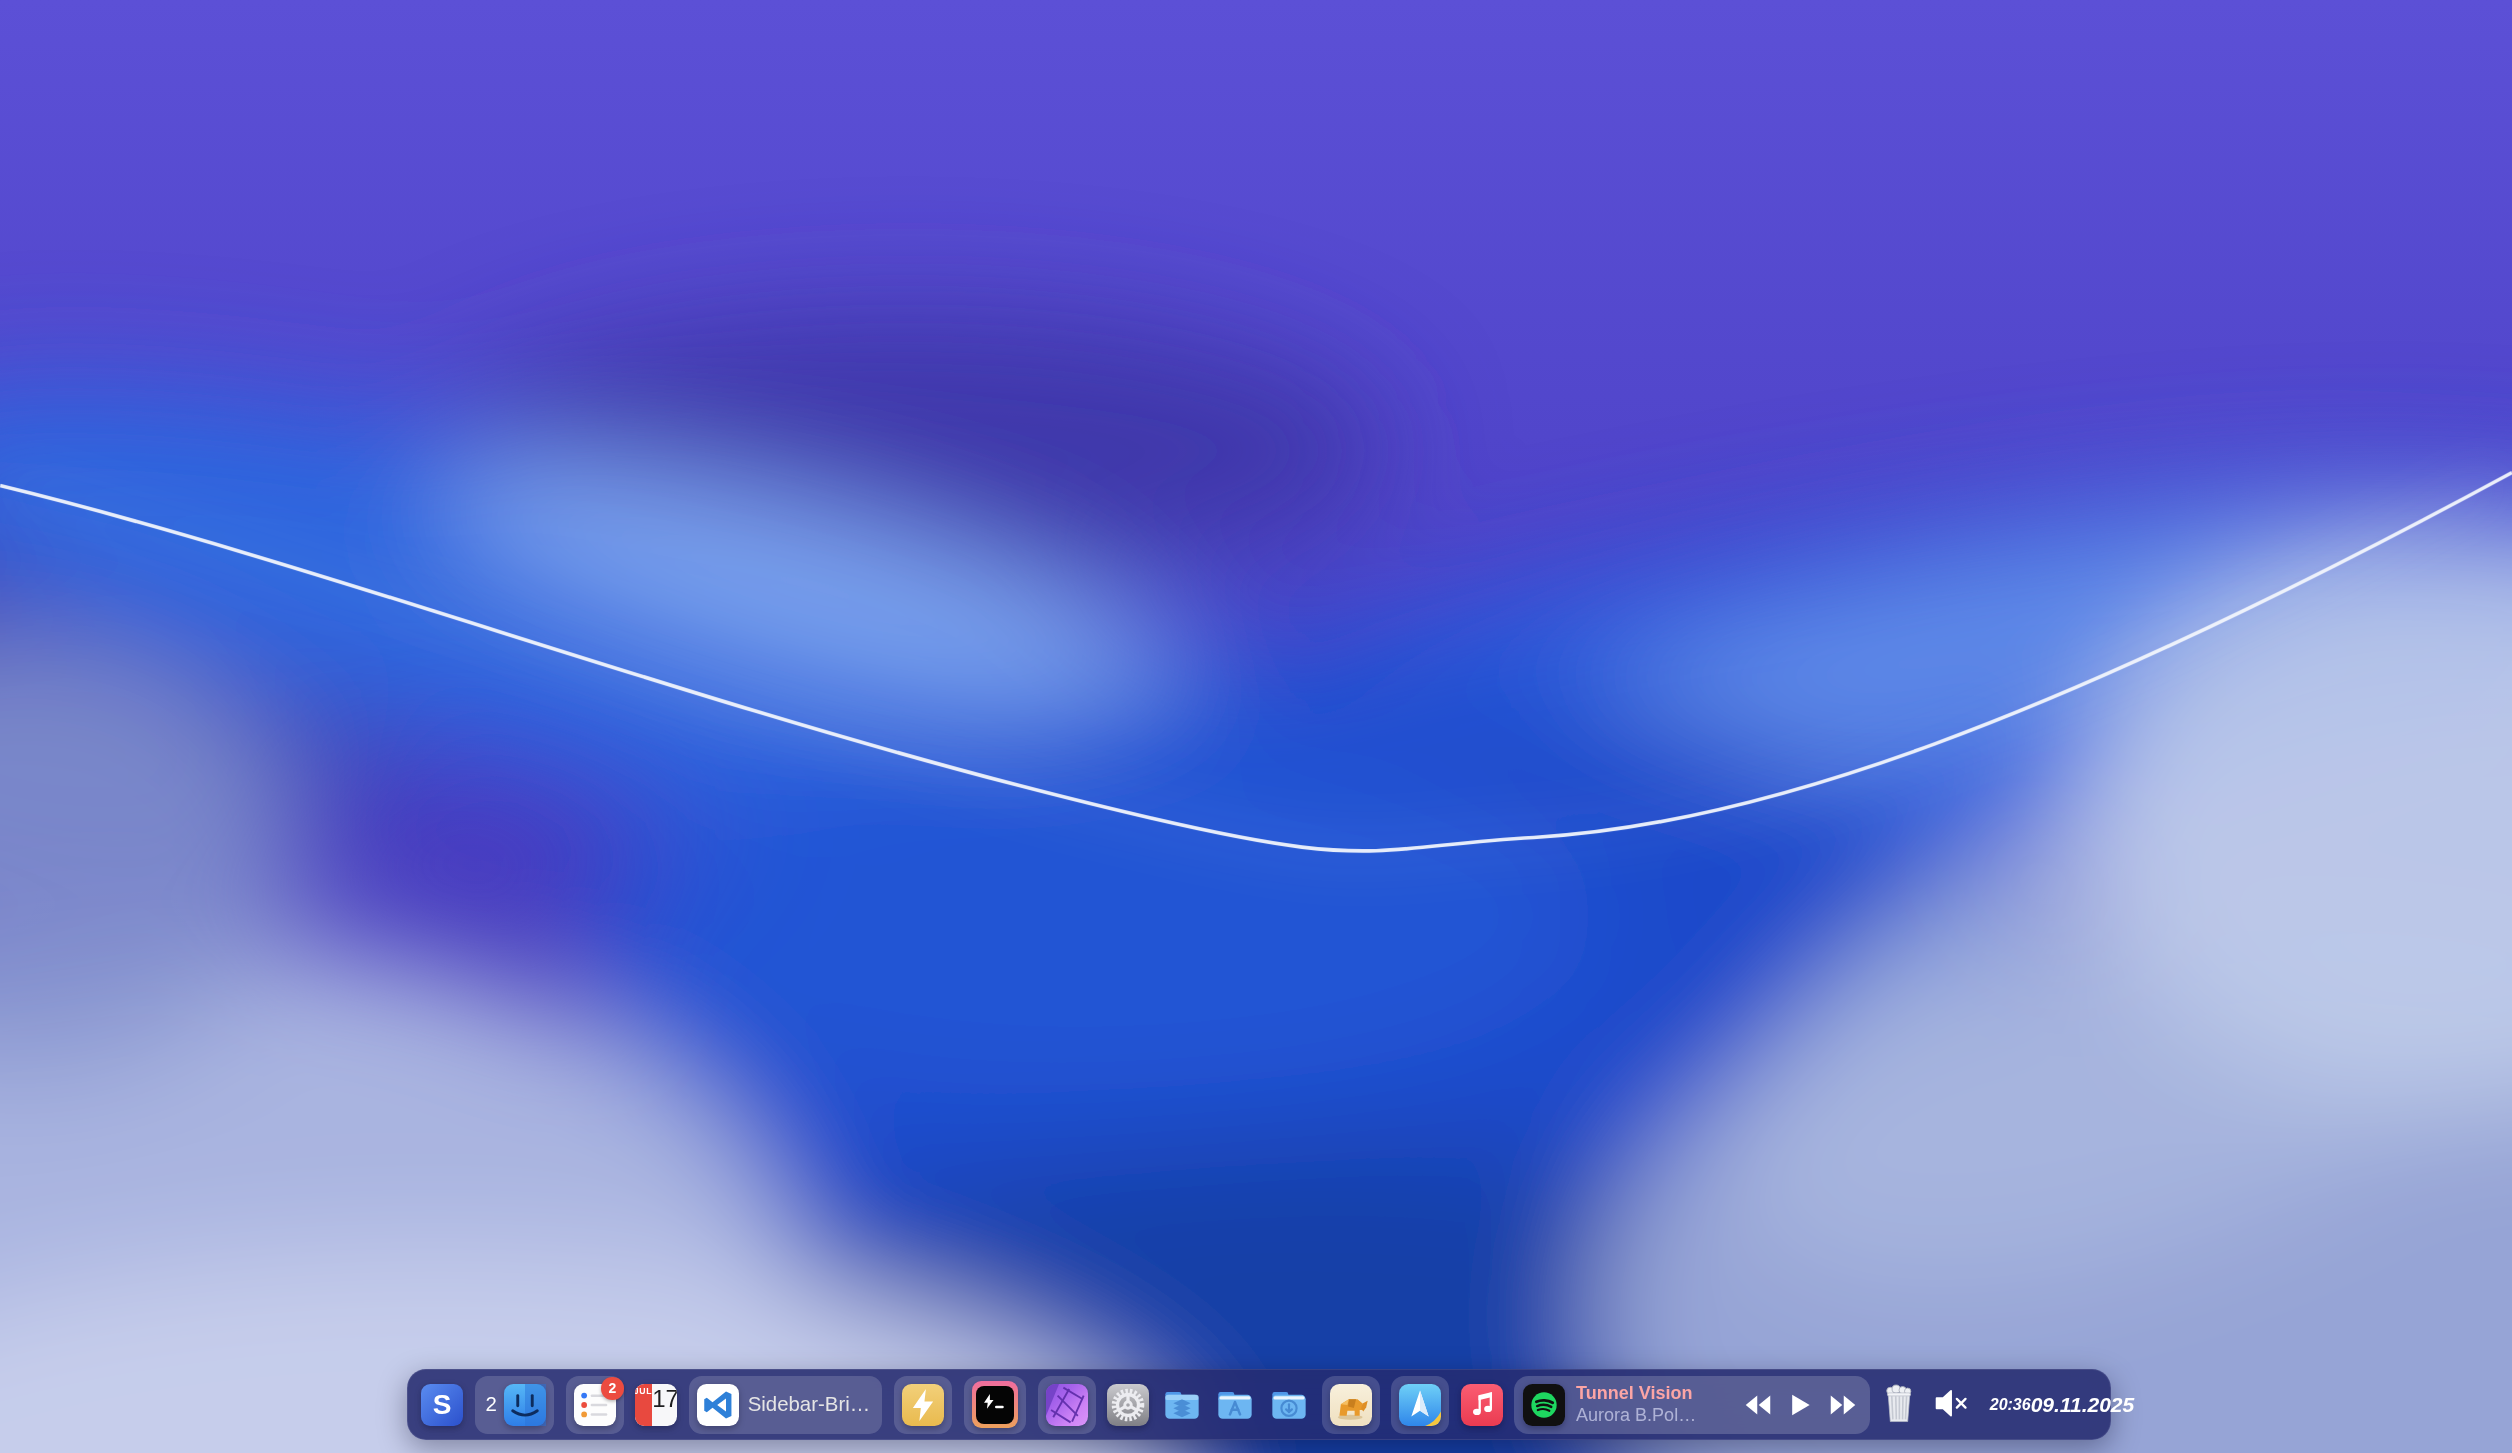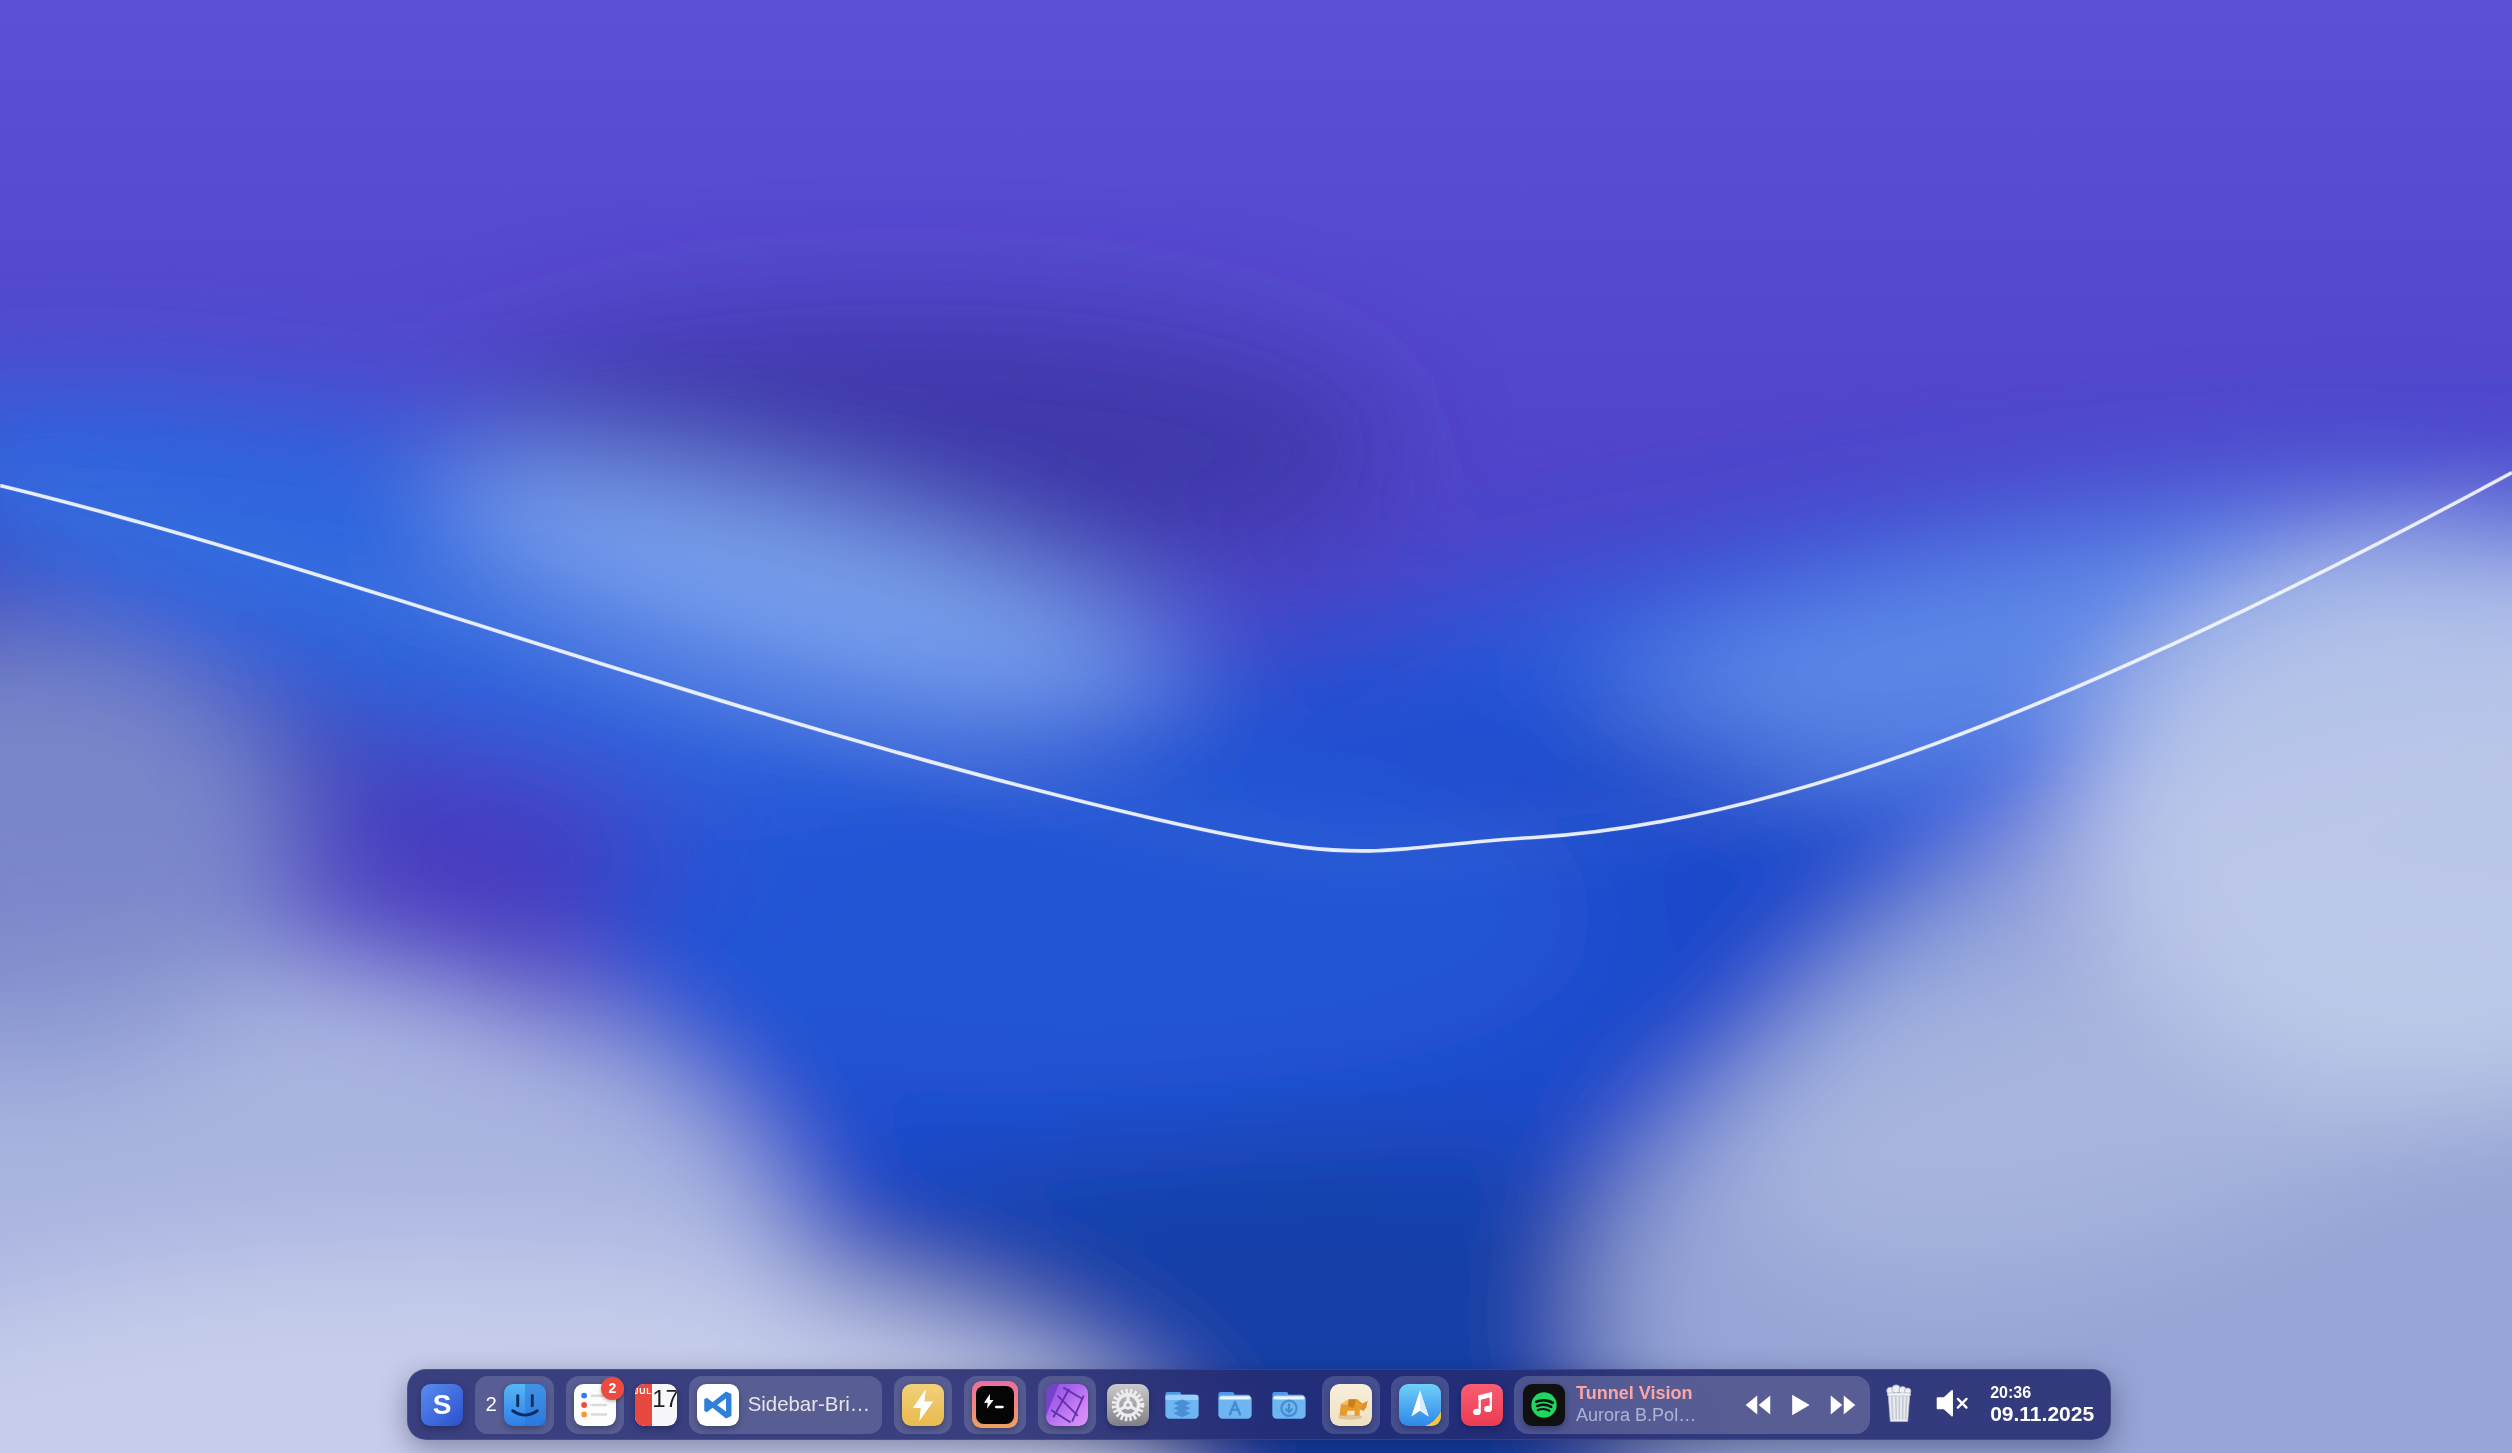--- a/index.html
+++ b/index.html
@@ -74,21 +74,21 @@
     padding:0 14.5px 0 8.7px;flex:0 0 auto;
   }
   .np-text{display:flex;flex-direction:column;justify-content:center;line-height:1.18;min-width:154px;}
   .np-title{color:#fca5a5;font-size:18px;font-weight:700;white-space:nowrap;}
   .np-artist{color:rgba(230,233,255,0.62);font-size:18px;font-weight:400;white-space:nowrap;}
   .controls{display:flex;align-items:center;gap:19px;margin-left:4.4px;}
   .ctl{display:flex;align-items:center;justify-content:center;}
 
   
   .status{margin-left:auto;display:flex;align-items:center;gap:17.4px;padding-right:2.9px;}
-  .clock{display:flex;flex-direction:column;align-items:flex-start;line-height:1.1;}
+  .clock{display:flex;flex-direction:row;align-items:center;line-height:1.1;font-style:italic;}
   .time{color:#fff;font-size:16px;font-weight:600;}
   .date{color:#fff;font-size:21px;font-weight:600;}
 </style>
 </head>
 <body>
 
 <div class="stage">
 
   <svg class="wallpaper" viewBox="0 0 3456 2000" preserveAspectRatio="none">
     <defs>

